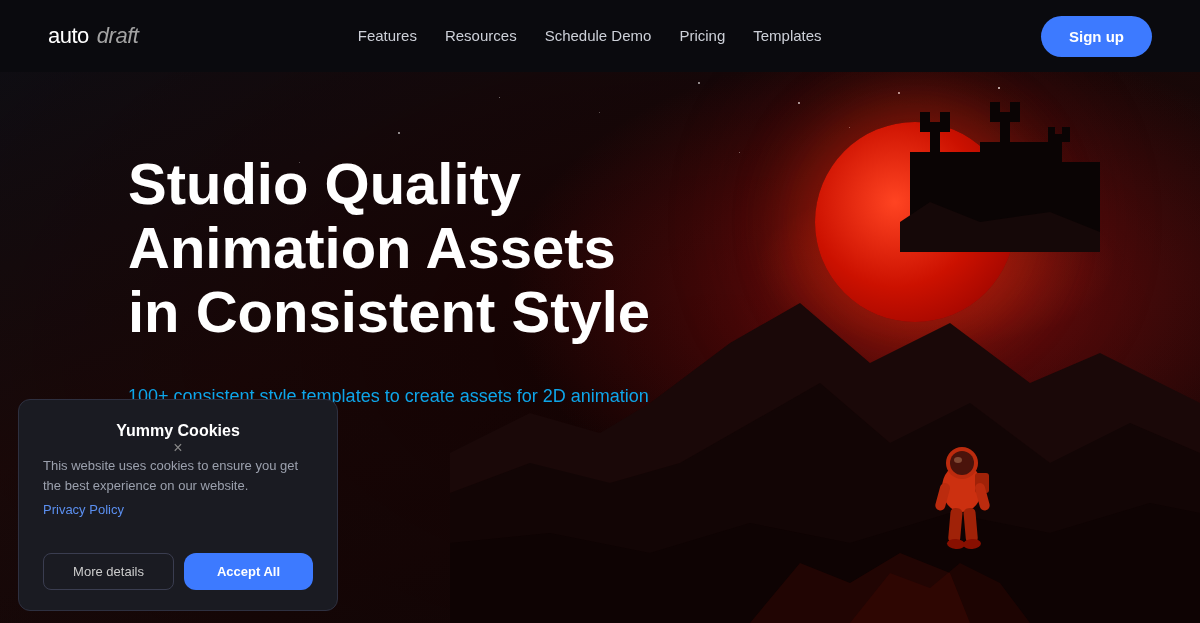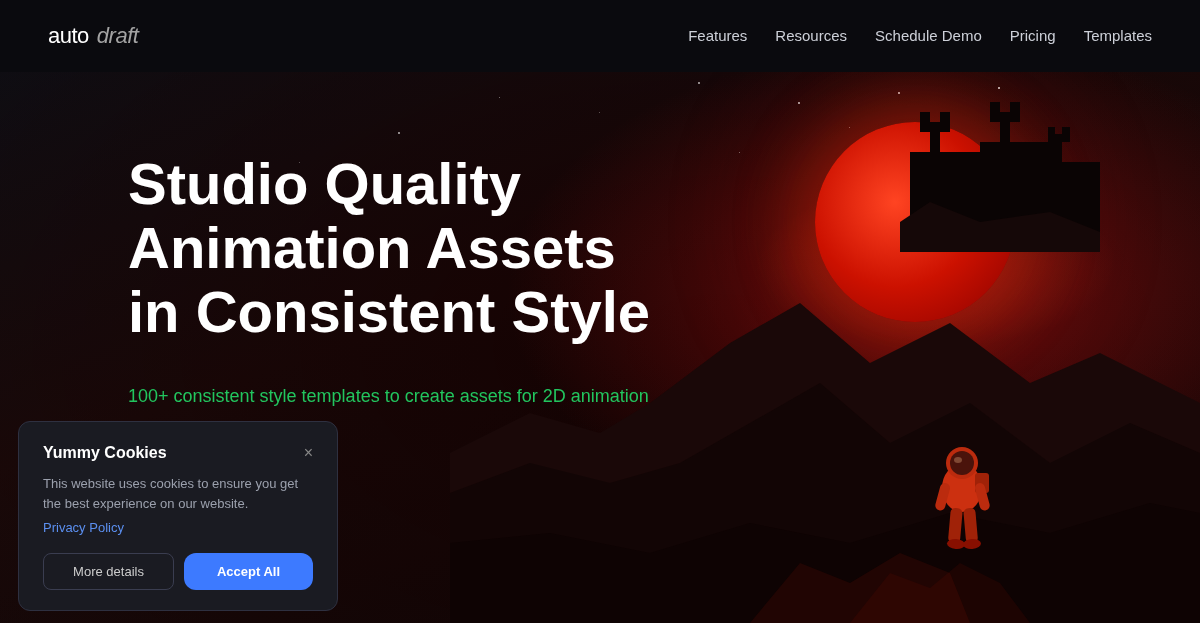--- a/index.html
+++ b/index.html
@@ -130,21 +130,21 @@
     .hero-title {
       font-size: 58px;
       font-weight: 700;
       line-height: 1.1;
       color: #fff;
       margin-bottom: 40px;
     }
 
     .hero-subtitle {
       font-size: 18px;
-      color: #22c55e;
+      color: #0ea5e9;
       line-height: 1.5;
       margin-bottom: 40px;
       font-weight: 400;
     }
 
     .hero-cta {
       display: inline-block;
       background: #3d7aff;
       color: #fff;
       border: none;
@@ -165,22 +165,21 @@
       border: 1px solid #2e3040;
       border-radius: 12px;
       padding: 22px 24px 20px;
       width: 320px;
       color: #fff;
     }
 
     .cookie-header {
       display: flex;
       align-items: center;
-      justify-content: space-between;
-      margin-bottom: 12px;
+      flex-direction: column;
     }
 
     .cookie-title {
       font-size: 16px;
       font-weight: 700;
       color: #fff;
     }
 
     .cookie-close {
       background: none;
@@ -196,21 +195,21 @@
       color: #9ba0ad;
       line-height: 1.55;
       margin-bottom: 6px;
     }
 
     .cookie-link {
       color: #5b8ff0;
       font-size: 13px;
       text-decoration: none;
       display: block;
-      margin-bottom: 18px;
+      margin-bottom: 36px;
     }
 
     .cookie-actions {
       display: flex;
       gap: 10px;
       margin-top: 7px;
     }
 
     .btn-more {
       background: transparent;
@@ -256,20 +255,21 @@
       <a href="#">Schedule Demo</a>
     </li>
     <li>
       <a href="#">Pricing</a>
     </li>
     <li>
       <a href="#">Templates</a>
     </li>
   </ul>
 
+  <button class="nav-cta">Sign up</button>
 </nav>
 
 <section class="hero">
   <div class="hero-bg"></div>
 
   <div class="stars">
     <div class="star" style="width:2px;height:2px;top:30px;right:400px;opacity:0.8;"></div>
     <div class="star" style="width:1px;height:1px;top:55px;right:350px;opacity:0.6;"></div>
     <div class="star" style="width:2px;height:2px;top:20px;right:300px;opacity:0.9;"></div>
     <div class="star" style="width:1px;height:1px;top:80px;right:460px;opacity:0.5;"></div>

